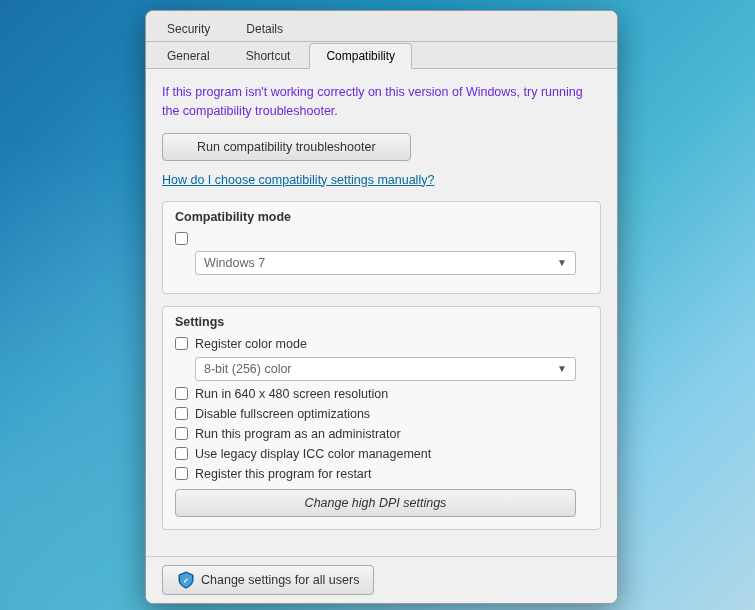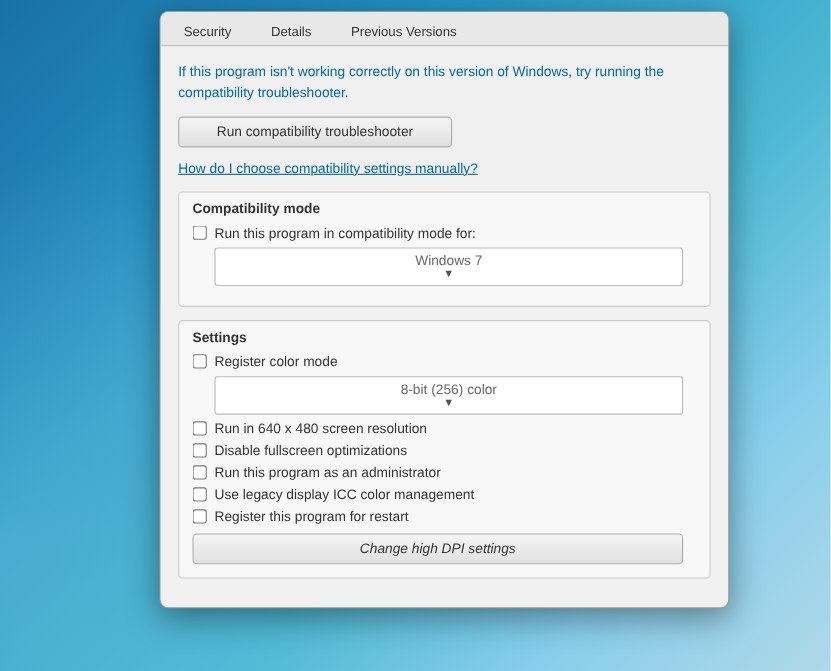--- a/index.html
+++ b/index.html
@@ -23,21 +23,21 @@
         radial-gradient(ellipse 400px 500px at 0% 80%, rgba(255,255,255,0.15) 0%, transparent 70%),
         radial-gradient(ellipse 300px 400px at 20% 50%, rgba(100,180,220,0.3) 0%, transparent 60%),
         radial-gradient(ellipse 250px 300px at 5% 30%, rgba(30,120,180,0.4) 0%, transparent 70%);
       pointer-events: none;
     }
 
     .dialog {
       position: absolute;
       top: 10px;
       left: 145px;
-      width: 518px;
+      width: 473px;
       background: #f0f0f0;
       border: 1px solid #999;
       border-radius: 8px;
       box-shadow: 0 8px 30px rgba(0,0,0,0.4);
       overflow: hidden;
     }
 
     
     .tab-bar-top {
       display: flex;
@@ -79,21 +79,21 @@
     }
 
     
     .content {
       padding: 14px 16px;
       background: #f0f0f0;
     }
 
     .intro-text {
       font-size: 12.5px;
-      color: #0369a1;
+      color: #6d28d9;
       line-height: 1.5;
       margin-bottom: 12px;
     }
 
     .btn-primary {
       display: block;
       padding: 6px 34px;
       background: linear-gradient(to bottom, #f5f5f5, #e0e0e0);
       border: 1px solid #aaa;
       border-radius: 4px;
@@ -154,21 +154,20 @@
       border-radius: 3px;
       background: #fff;
       padding: 4px 8px;
       font-size: 12.5px;
       color: #666;
       margin-left: 20px;
       margin-bottom: 6px;
       width: calc(100% - 20px);
       cursor: pointer;
       justify-content: space-between;
-      flex-direction: column;
     }
 
     .select-arrow {
       color: #555;
       font-size: 10px;
     }
 
     .btn-change-dpi {
       display: block;
       padding: 6px 18px;
@@ -240,37 +239,40 @@
     </marker>
   </defs>
   <line x1="80" y1="5" x2="30" y2="60" stroke="#00cc00" stroke-width="5" marker-end="url(#arrowhead2)"></line>
 </svg>
 
 <div class="dialog">
 
   <div class="tab-bar-top">
     <div class="tab">Security</div>
     <div class="tab">Details</div>
-    <div class="tab">Previous Versions</div>
   </div>
 
+  <div class="tab-bar-bottom">
+    <div class="tab">General</div>
+    <div class="tab">Shortcut</div>
+    <div class="tab active">Compatibility</div>
+  </div>
 
   <div class="content">
 
     <p class="intro-text">If this program isn't working correctly on this version of Windows, try running the compatibility troubleshooter.</p>
 
     <button class="btn-primary">Run compatibility troubleshooter</button>
 
     <a class="link-text">How do I choose compatibility settings manually?</a>
 
     <div class="group-box">
       <div class="group-label">Compatibility mode</div>
       <div class="checkbox-row">
         <input type="checkbox" style="">
-        <label>Run this program in compatibility mode for:</label>
       </div>
       <div class="select-box">
         <span>Windows 7</span>
         <span class="select-arrow">▼</span>
       </div>
     </div>
 
     <div class="group-box">
       <div class="group-label">Settings</div>
 
@@ -307,14 +309,25 @@
       <div class="checkbox-row">
         <input type="checkbox" style="">
         <label>Register this program for restart</label>
       </div>
 
       <button class="btn-change-dpi">Change high DPI settings</button>
     </div>
 
   </div>
 
+  <div class="bottom-bar">
+    <button class="btn-change-all">
+
+      <svg width="18" height="18" viewBox="0 0 18 18">
+        <path d="M9 1 L16 4 L16 9 C16 13 12 16 9 17 C6 16 2 13 2 9 L2 4 Z" fill="#1a6fa8" stroke="#0050a0" stroke-width="1"></path>
+        <path d="M9 2 L15 4.5 L15 9 C15 12.5 11.5 15 9 16 C6.5 15 3 12.5 3 9 L3 4.5 Z" fill="#4a9fd4"></path>
+        <text x="9" y="12" text-anchor="middle" font-size="7" fill="white" font-weight="bold">✓</text>
+      </svg>
+      <span>Change settings for all users</span>
+    </button>
+  </div>
 
 </div>
 
 </body></html>

